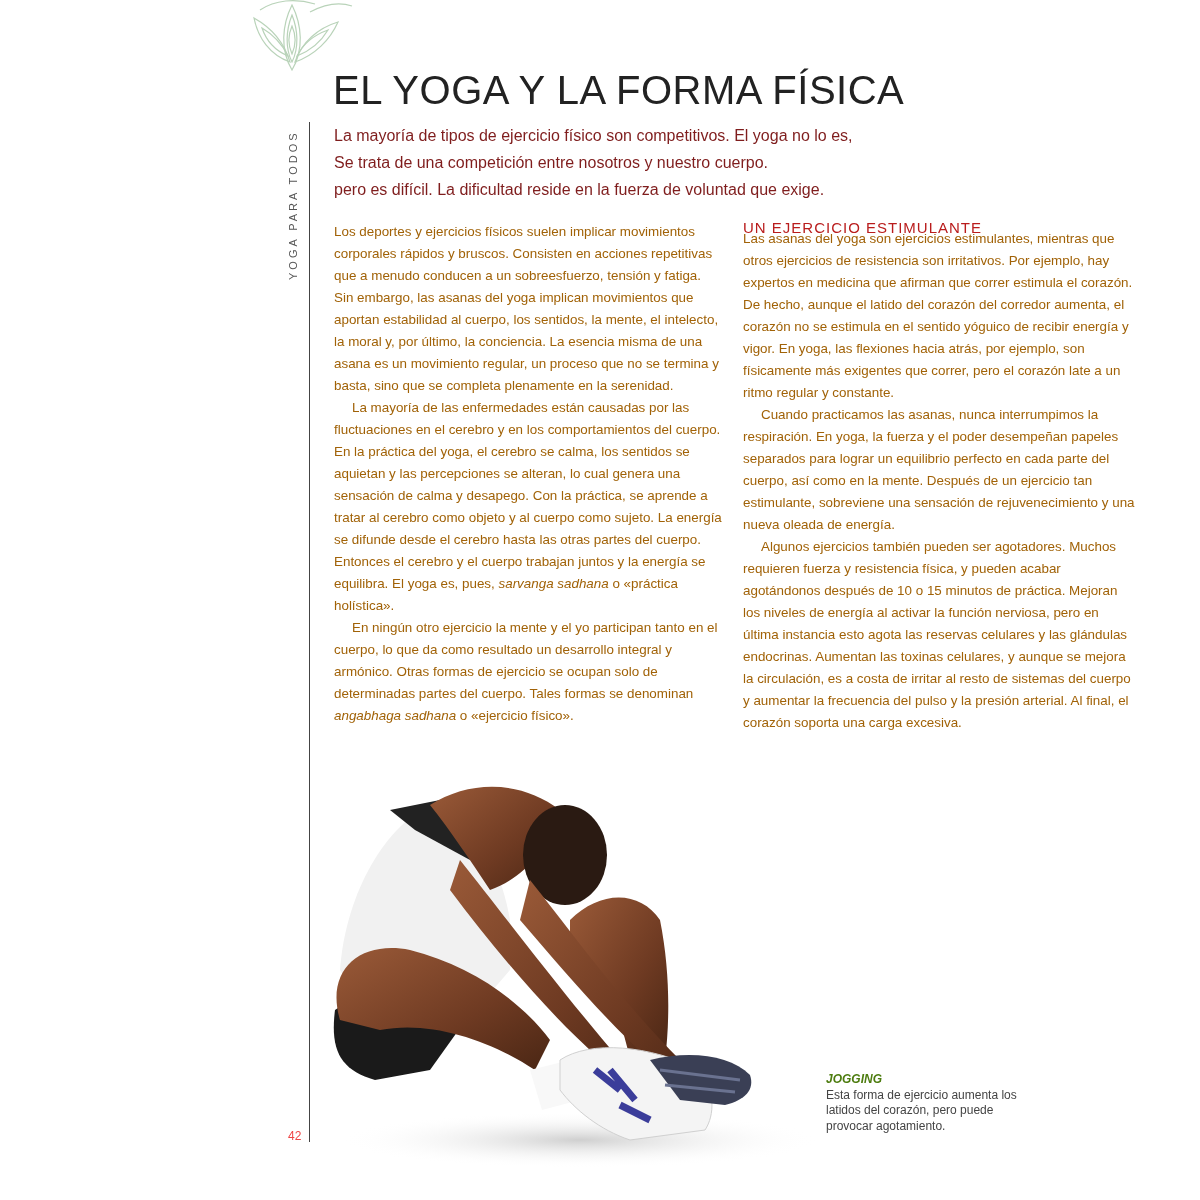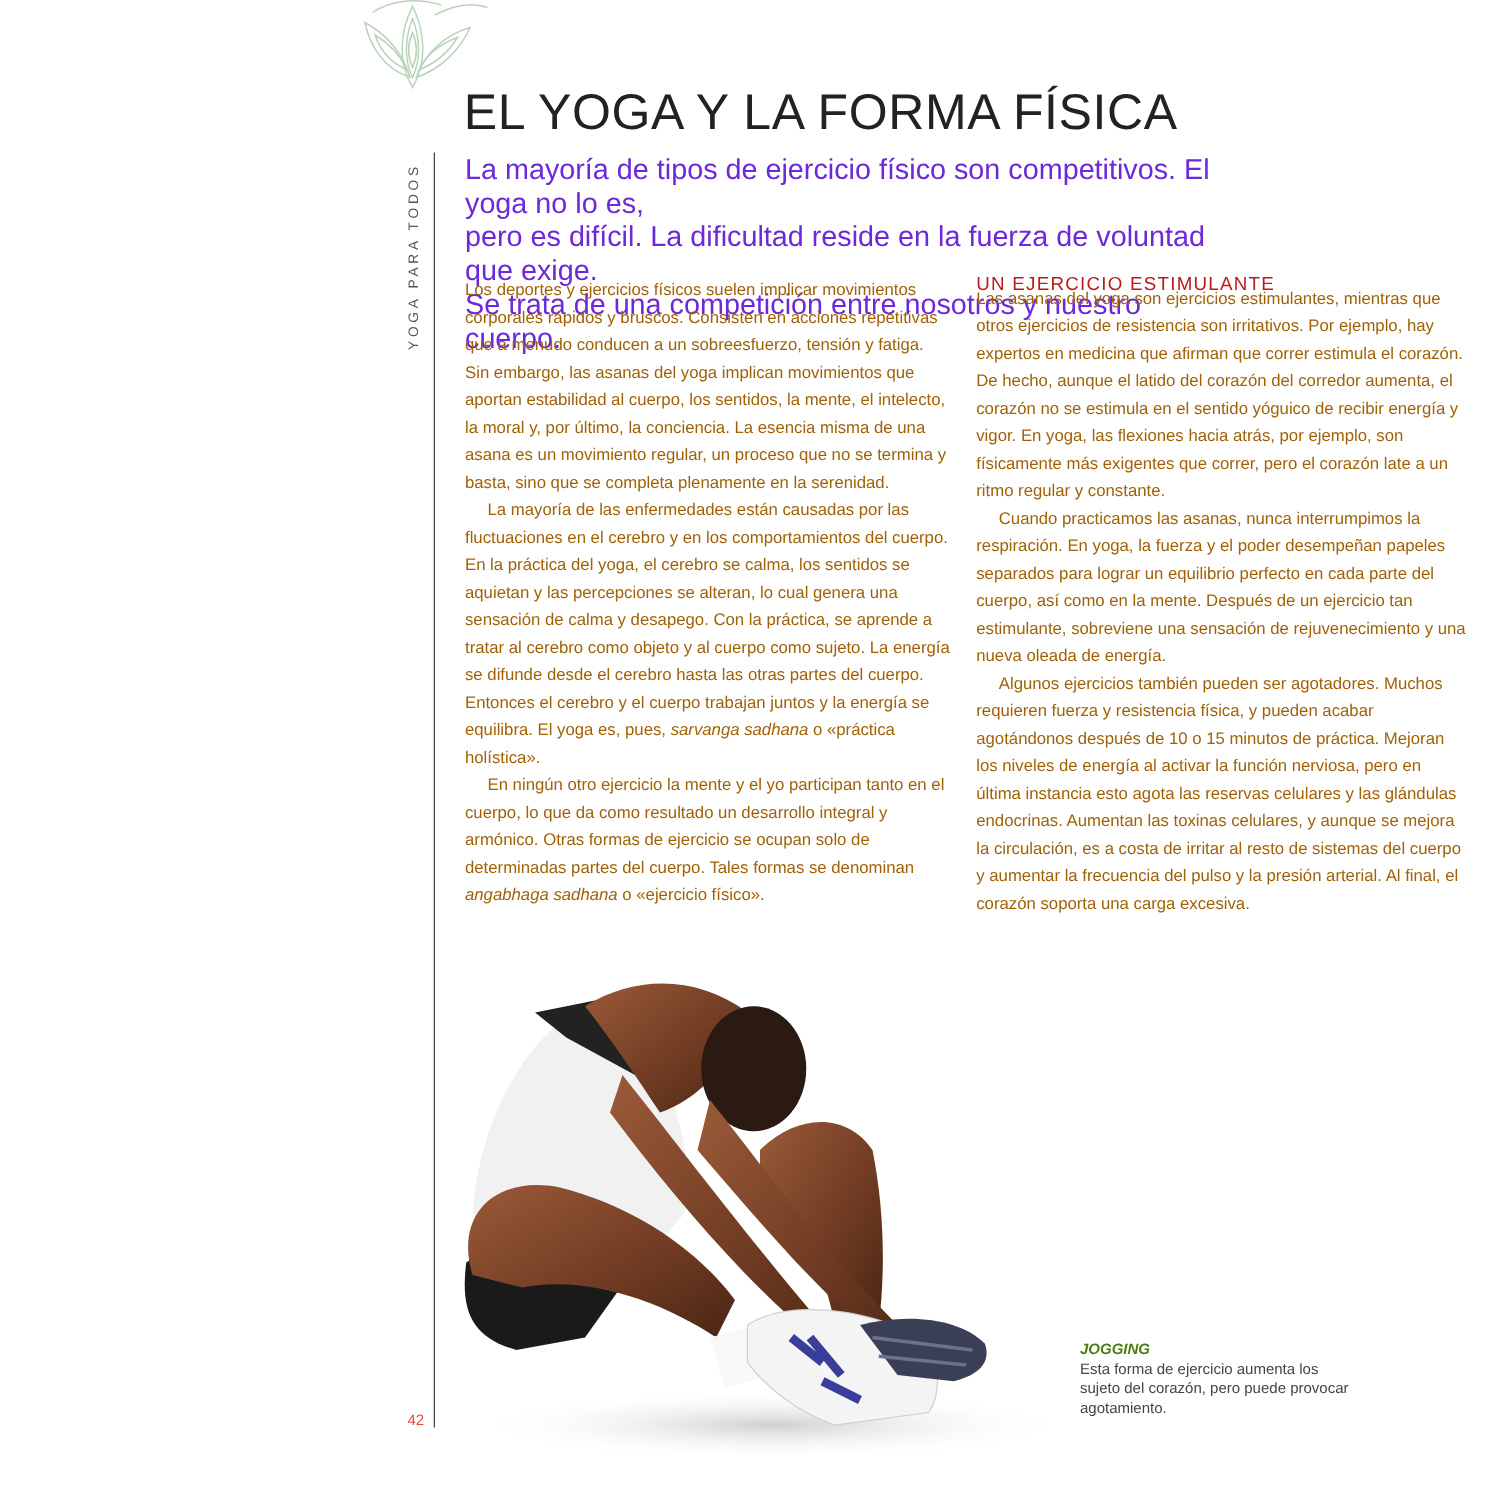--- a/index.html
+++ b/index.html
@@ -1,27 +1,27 @@
 <!DOCTYPE html>
 <html><head>
 <meta charset="utf-8">
 <style>
   html, body { margin:0; padding:0; background:#ffffff; }
   body { width:1200px; height:1200px; position:relative; overflow:hidden;
          font-family:"Liberation Sans", "DejaVu Sans", sans-serif; color:#2a2a2a; }
-  .page { position:absolute; left:0; top:0; width:1116px; height:1200px; background:#fff;margin-left:38px; }
+  .page { position:absolute; left:0; top:0; width:1116px; height:1200px; background:#fff; }
   .page-shadow { position:absolute; left:268px; top:0; width:932px; height:1185px; background:#fff; }
   .ornament { position:absolute; left:240px; top:0; width:130px; height:75px; }
   .title { position:absolute; left:333px; top:68px; font-size:40px; font-weight:300;
            letter-spacing:0.5px; color:#222; white-space:nowrap; }
   .side-label { position:absolute; left:287px; top:280px; transform:rotate(-90deg); transform-origin:left top;
                 font-size:11px; letter-spacing:3px; color:#555; white-space:nowrap; }
   .rule { position:absolute; left:309px; top:122px; width:1px; height:1020px; background:#444; }
   .page-num { position:absolute; left:288px; top:1129px; font-size:12px; color:#ef4444; }
-  .intro { position:absolute; left:334px; top:122px; width:620px; font-size:23px; line-height:27px; color:#6d28d9; }
+  .intro { position:absolute; left:334px; top:122px; width:620px; font-size:16px; line-height:27px; color:#7f1d1d; }
   .intro p { margin:0; }
   .col { position:absolute; font-size:13.4px; line-height:22px; color:#a16207; }
   .col p { margin:0; }
   .col p.indent { text-indent:18px; }
   .col-left { left:334px; top:221px; width:390px; }
   .col-right { left:743px; top:228px; width:392px; }
   .section-head { position:absolute; left:743px; top:219px; font-size:15px; font-weight:normal; letter-spacing:1px; color:#b91c1c; }
   .photo { position:absolute; left:320px; top:770px; width:500px; height:400px; }
   .caption { position:absolute; left:826px; top:1072px; width:215px; font-size:12px; line-height:15.5px; color:#444; }
   .caption .cap-title { font-style:italic; font-weight:bold; color:#4d7c0f; display:block; }
@@ -48,22 +48,22 @@
   </svg>
 
   <div class="title">EL YOGA Y LA FORMA FÍSICA</div>
 
   <div class="side-label">YOGA PARA TODOS</div>
   <div class="rule"></div>
   <div class="page-num">42</div>
 
   <div class="intro">
     <p>La mayoría de tipos de ejercicio físico son competitivos. El yoga no lo es,</p>
+    <p>Se trata de una competición entre nosotros y nuestro cuerpo.</p>
     <p>pero es difícil. La dificultad reside en la fuerza de voluntad que exige.</p>
-    <p>Se trata de una competición entre nosotros y nuestro cuerpo.</p>
   </div>
 
   <div class="col col-left">
     <p>Los deportes y ejercicios físicos suelen implicar movimientos corporales rápidos y bruscos. Consisten en acciones repetitivas que a menudo conducen a un sobreesfuerzo, tensión y fatiga. Sin embargo, las asanas del yoga implican movimientos que aportan estabilidad al cuerpo, los sentidos, la mente, el intelecto, la moral y, por último, la conciencia. La esencia misma de una asana es un movimiento regular, un proceso que no se termina y basta, sino que se completa plenamente en la serenidad.</p>
     <p class="indent"><span>La mayoría de las enfermedades están causadas por las fluctuaciones en el cerebro y en los comportamientos del cuerpo. En la práctica del yoga, el cerebro se calma, los sentidos se aquietan y las percepciones se alteran, lo cual genera una sensación de calma y desapego. Con la práctica, se aprende a tratar al cerebro como objeto y al cuerpo como sujeto. La energía se difunde desde el cerebro hasta las otras partes del cuerpo. Entonces el cerebro y el cuerpo trabajan juntos y la energía se equilibra. El yoga es, pues, </span><em>sarvanga sadhana</em><span> o «práctica holística».</span></p>
     <p class="indent"><span>En ningún otro ejercicio la mente y el yo participan tanto en el cuerpo, lo que da como resultado un desarrollo integral y armónico. Otras formas de ejercicio se ocupan solo de determinadas partes del cuerpo. Tales formas se denominan </span><em>angabhaga sadhana</em><span> o «ejercicio físico».</span></p>
   </div>
 
   <div class="section-head">UN EJERCICIO ESTIMULANTE</div>
   <div class="col col-right">
@@ -105,15 +105,15 @@
     <path d="M210 300 L250 290 L260 330 L222 340 Z" fill="#f8f8f8"></path>
 
     <path d="M240 290 C270 270 330 275 380 300 C395 320 395 345 385 360 L310 370 C280 360 255 340 240 320 Z" fill="#f4f4f4" stroke="#d0d0d0"></path>
     <path d="M275 300 L300 320 M290 300 L315 330 M300 335 L330 350" stroke="#3b3d9a" stroke-width="7" fill="none"></path>
     <path d="M330 290 C370 280 410 285 430 305 C435 320 425 330 405 335 L360 330 Z" fill="#3a3f55"></path>
     <path d="M340 300 L420 310 M345 315 L415 322" stroke="#6a7290" stroke-width="3"></path>
   </svg>
 
   <div class="caption">
     <span class="cap-title">JOGGING</span>
-    <span>Esta forma de ejercicio aumenta los sujeto del corazón, pero puede provocar agotamiento.</span>
+    <span>Esta forma de ejercicio aumenta los latidos del corazón, pero puede provocar agotamiento.</span>
   </div>
 </div>
 
 </body></html>

